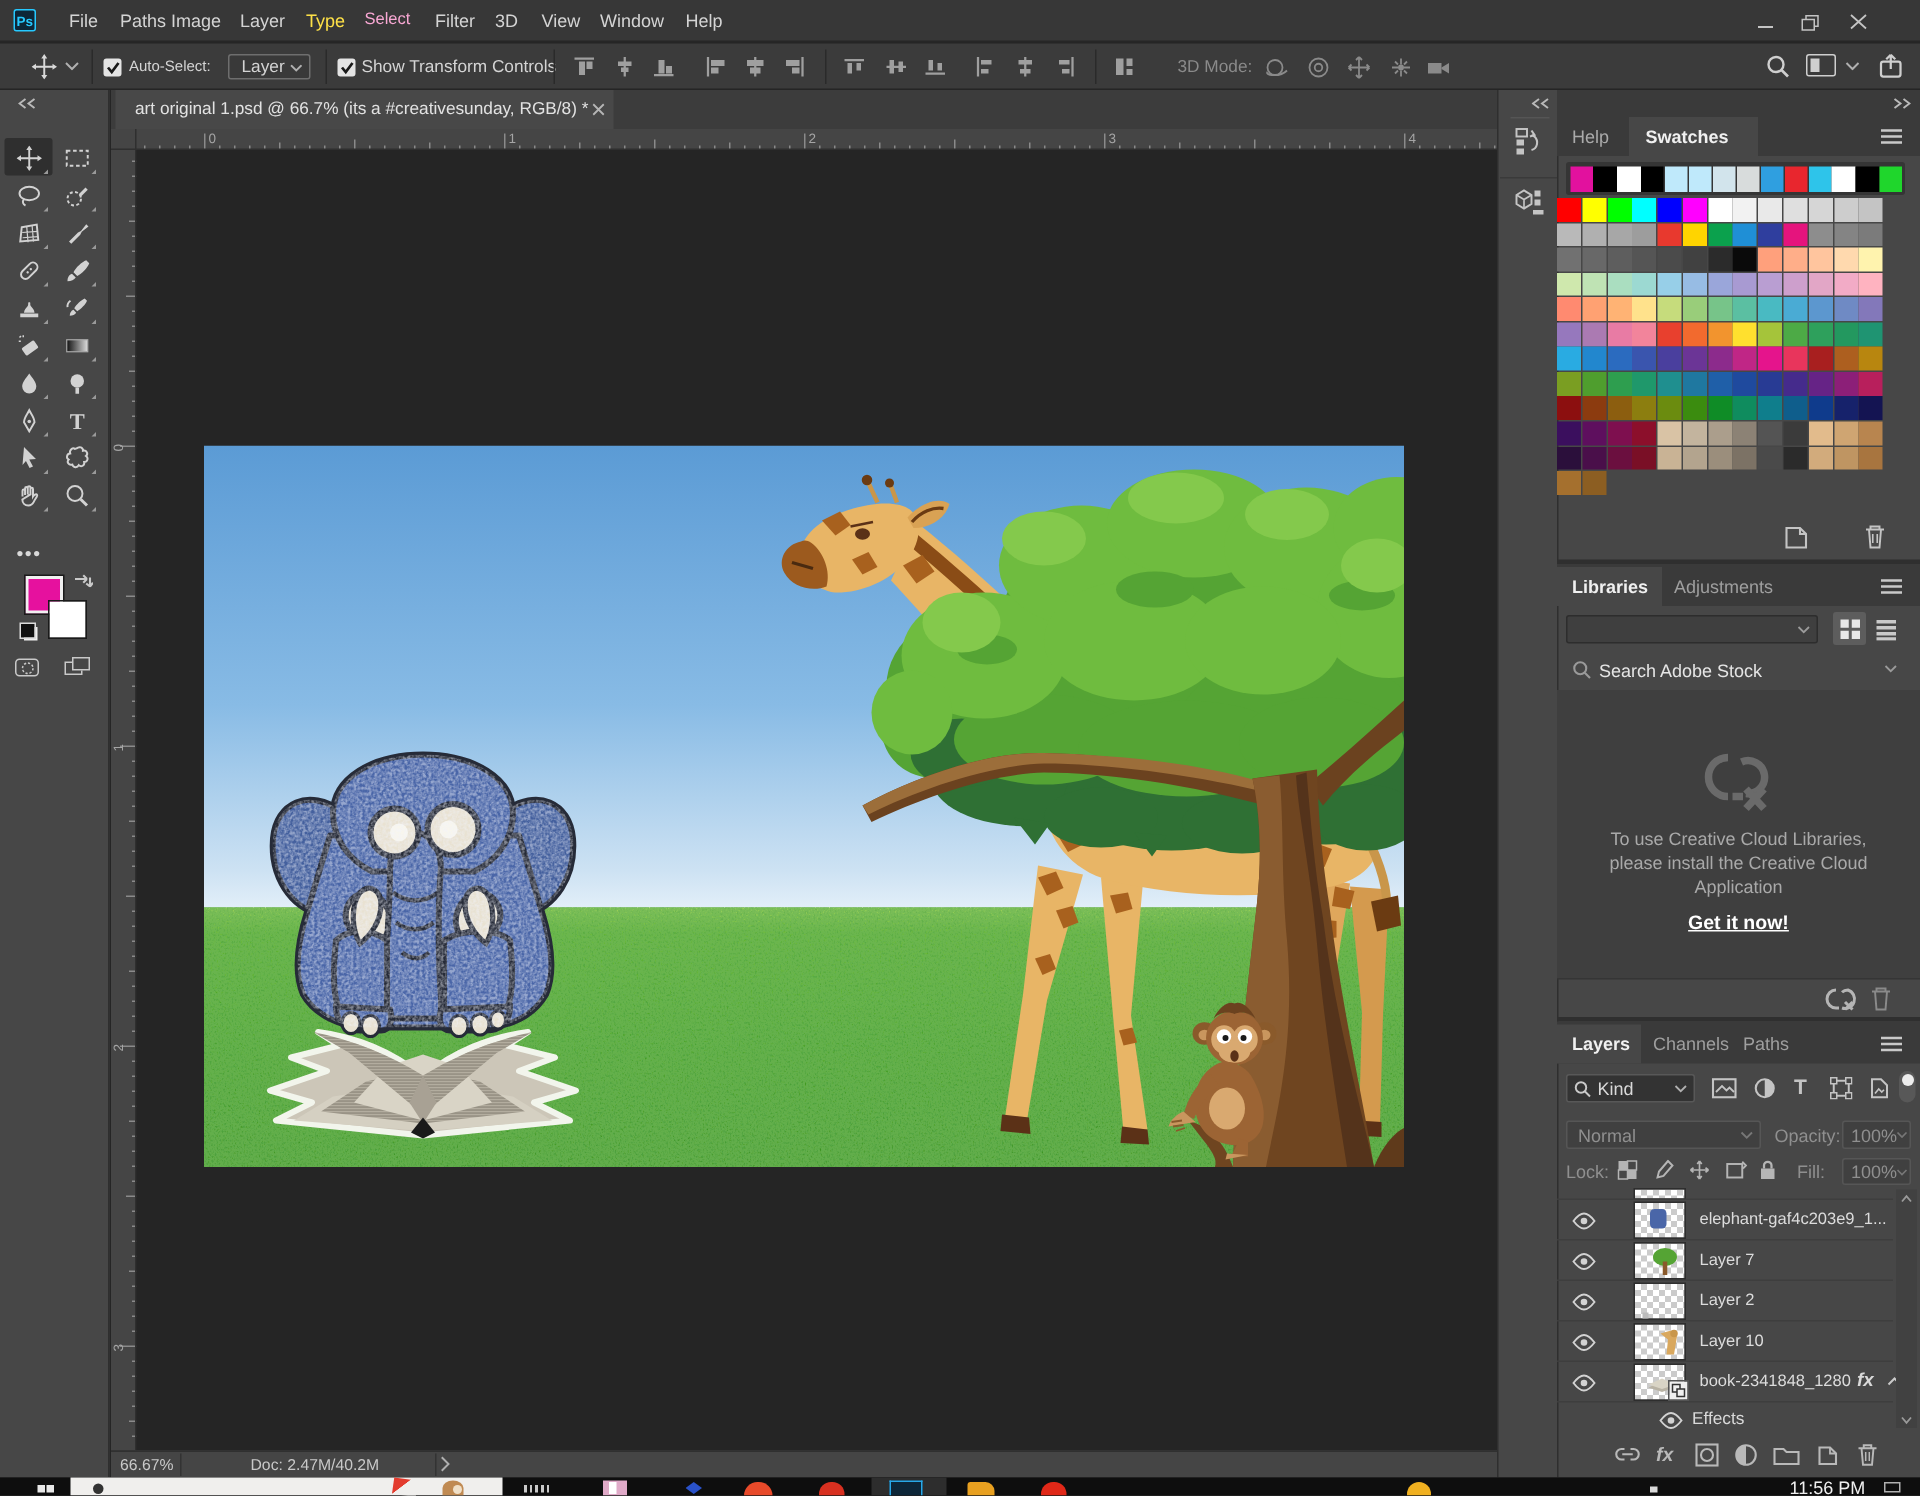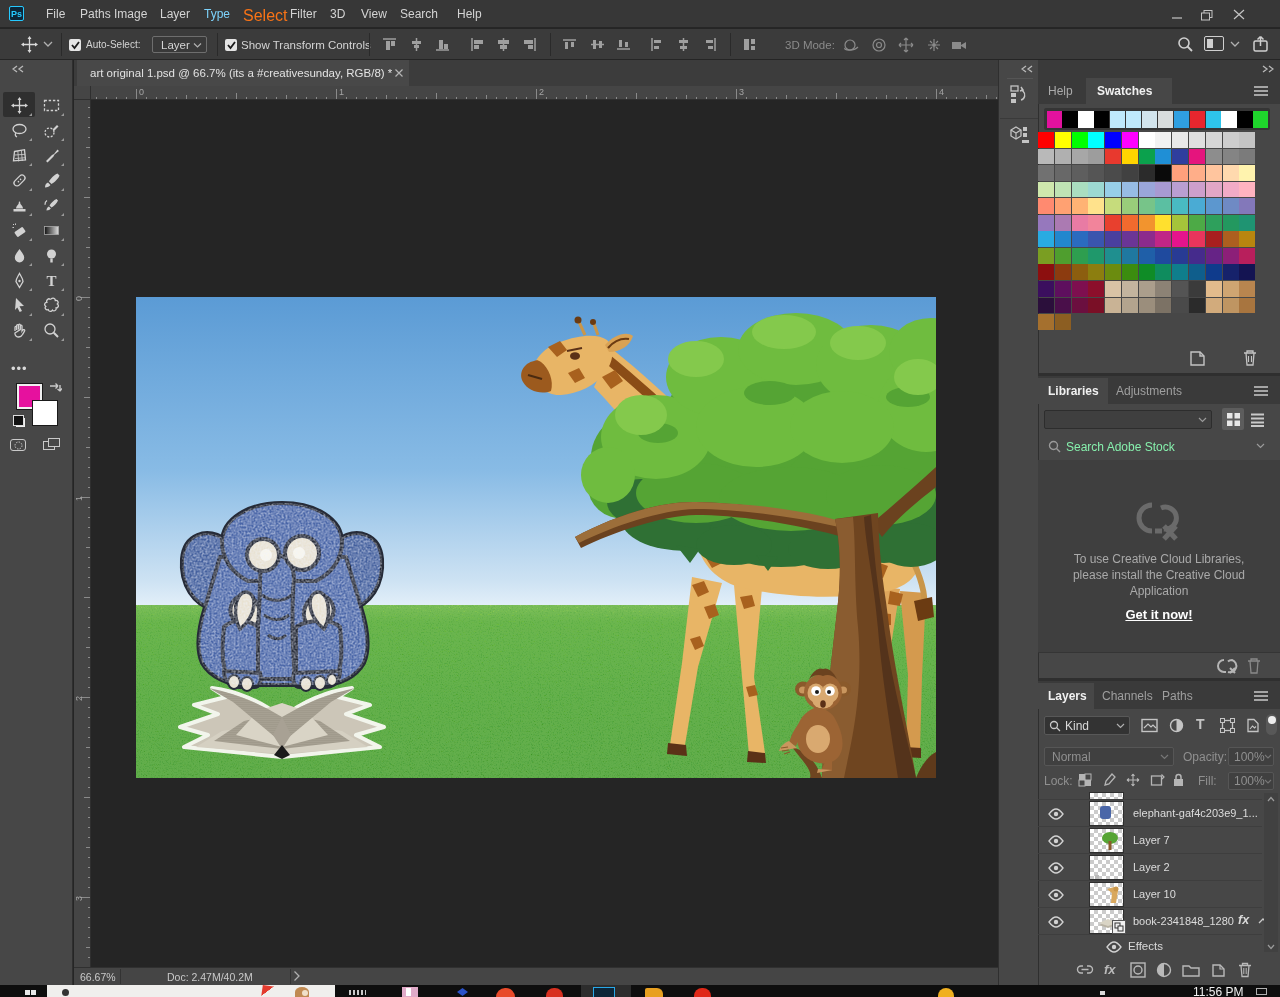--- a/index.html
+++ b/index.html
@@ -7,26 +7,26 @@
 #root{position:relative;width:1280px;height:997px}
 </style></head>
 <body>
 <div id="root">
 <div style="position:absolute;left:0;top:0;width:1280px;height:28px;background:#373737;border-bottom:1px solid #262626">
       <div style="position:absolute;left:9px;top:6px;width:15px;height:15px;background:#0d2638;border:1.5px solid #26c9ff;border-radius:2px;color:#26c9ff;font-size:9px;font-weight:bold;text-align:center;line-height:15px">Ps</div>
       <div style="position:absolute;left:46px;top:7px;font-size:12px;color:#d4d4d4">File</div>
       <div style="position:absolute;left:80px;top:7px;font-size:12px;color:#d4d4d4">Paths</div>
       <div style="position:absolute;left:114px;top:7px;font-size:12px;color:#d4d4d4">Image</div>
       <div style="position:absolute;left:160px;top:7px;font-size:12px;color:#d4d4d4">Layer</div>
-      <div style="position:absolute;left:204px;top:7px;font-size:12px;color:#7dd3fc">Type</div>
-      <div style="position:absolute;left:243px;top:7px;font-size:16px;color:#f97316">Select</div>
+      <div style="position:absolute;left:204px;top:7px;font-size:12px;color:#fde047">Type</div>
+      <div style="position:absolute;left:243px;top:7px;font-size:11px;color:#f9a8d4">Select</div>
       <div style="position:absolute;left:290px;top:7px;font-size:12px;color:#d4d4d4">Filter</div>
       <div style="position:absolute;left:330px;top:7px;font-size:12px;color:#d4d4d4">3D</div>
       <div style="position:absolute;left:361px;top:7px;font-size:12px;color:#d4d4d4">View</div>
-      <div style="position:absolute;left:400px;top:7px;font-size:12px;color:#d4d4d4">Search</div>
+      <div style="position:absolute;left:400px;top:7px;font-size:12px;color:#d4d4d4">Window</div>
       <div style="position:absolute;left:457px;top:7px;font-size:12px;color:#d4d4d4">Help</div>
       <svg style="position:absolute;left:1170px;top:9px" width="14" height="12" viewBox="0 0 14 12">
         <path d="M2 9h10" stroke="#c4c4c4" stroke-width="1.2"></path>
       </svg>
       <svg style="position:absolute;left:1200px;top:9px" width="14" height="12" viewBox="0 0 14 12">
         <rect x="4" y="1.5" width="8" height="7" fill="none" stroke="#c4c4c4"></rect>
         <rect x="1.5" y="4" width="8" height="7" fill="#373737" stroke="#c4c4c4"></rect>
       </svg>
       <svg style="position:absolute;left:1232px;top:9px" width="14" height="12" viewBox="0 0 14 12">
         <path d="M2 1l10 9M12 1L2 10" stroke="#c4c4c4" stroke-width="1.2"></path>
@@ -956,21 +956,21 @@
       <rect x="1" y="8.5" width="5.5" height="5.5" fill="#e8e8e8"></rect>
       <rect x="8.5" y="8.5" width="5.5" height="5.5" fill="#e8e8e8"></rect>
     </svg>
     <svg style="position:absolute;left:1250px;top:412px" width="15" height="15" viewBox="0 0 15 15">
       <path d="M1 2.5h13M1 6.5h13M1 10.5h13M1 14h13" stroke="#c9c9c9" stroke-width="2.2"></path>
     </svg>
     <svg style="position:absolute;left:1048px;top:440px" width="13" height="13" viewBox="0 0 13 13">
       <circle cx="5.5" cy="5.5" r="4" stroke="#9a9a9a" fill="none" stroke-width="1.4"></circle>
       <path d="M8.5 8.5l3.5 3.5" stroke="#9a9a9a" stroke-width="1.4"></path>
     </svg>
-    <div style="position:absolute;left:1066px;top:440px;font-size:12px;color:#86efac">Search Adobe Stock</div>
+    <div style="position:absolute;left:1066px;top:440px;font-size:12px;color:#e5e5e5">Search Adobe Stock</div>
     <svg style="position:absolute;left:1256px;top:443px" width="9" height="6" viewBox="0 0 9 6">
       <path d="M1 1l3.5 3.5L8 1" stroke="#9a9a9a" fill="none" stroke-width="1.2"></path>
     </svg>
     <div style="position:absolute;left:1038px;top:460px;width:242px;height:192px;background:#3f3f3f"></div>
     <svg style="position:absolute;left:1130px;top:496px" width="58" height="50" viewBox="0 0 58 50">
       <g stroke="#6a6a6a" stroke-width="5" fill="none">
         <path d="M22 9a13 13 0 100 26"></path>
         <path d="M25 35h7"></path>
         <path d="M34 33a11 11 0 10-3-21"></path>
       </g>

